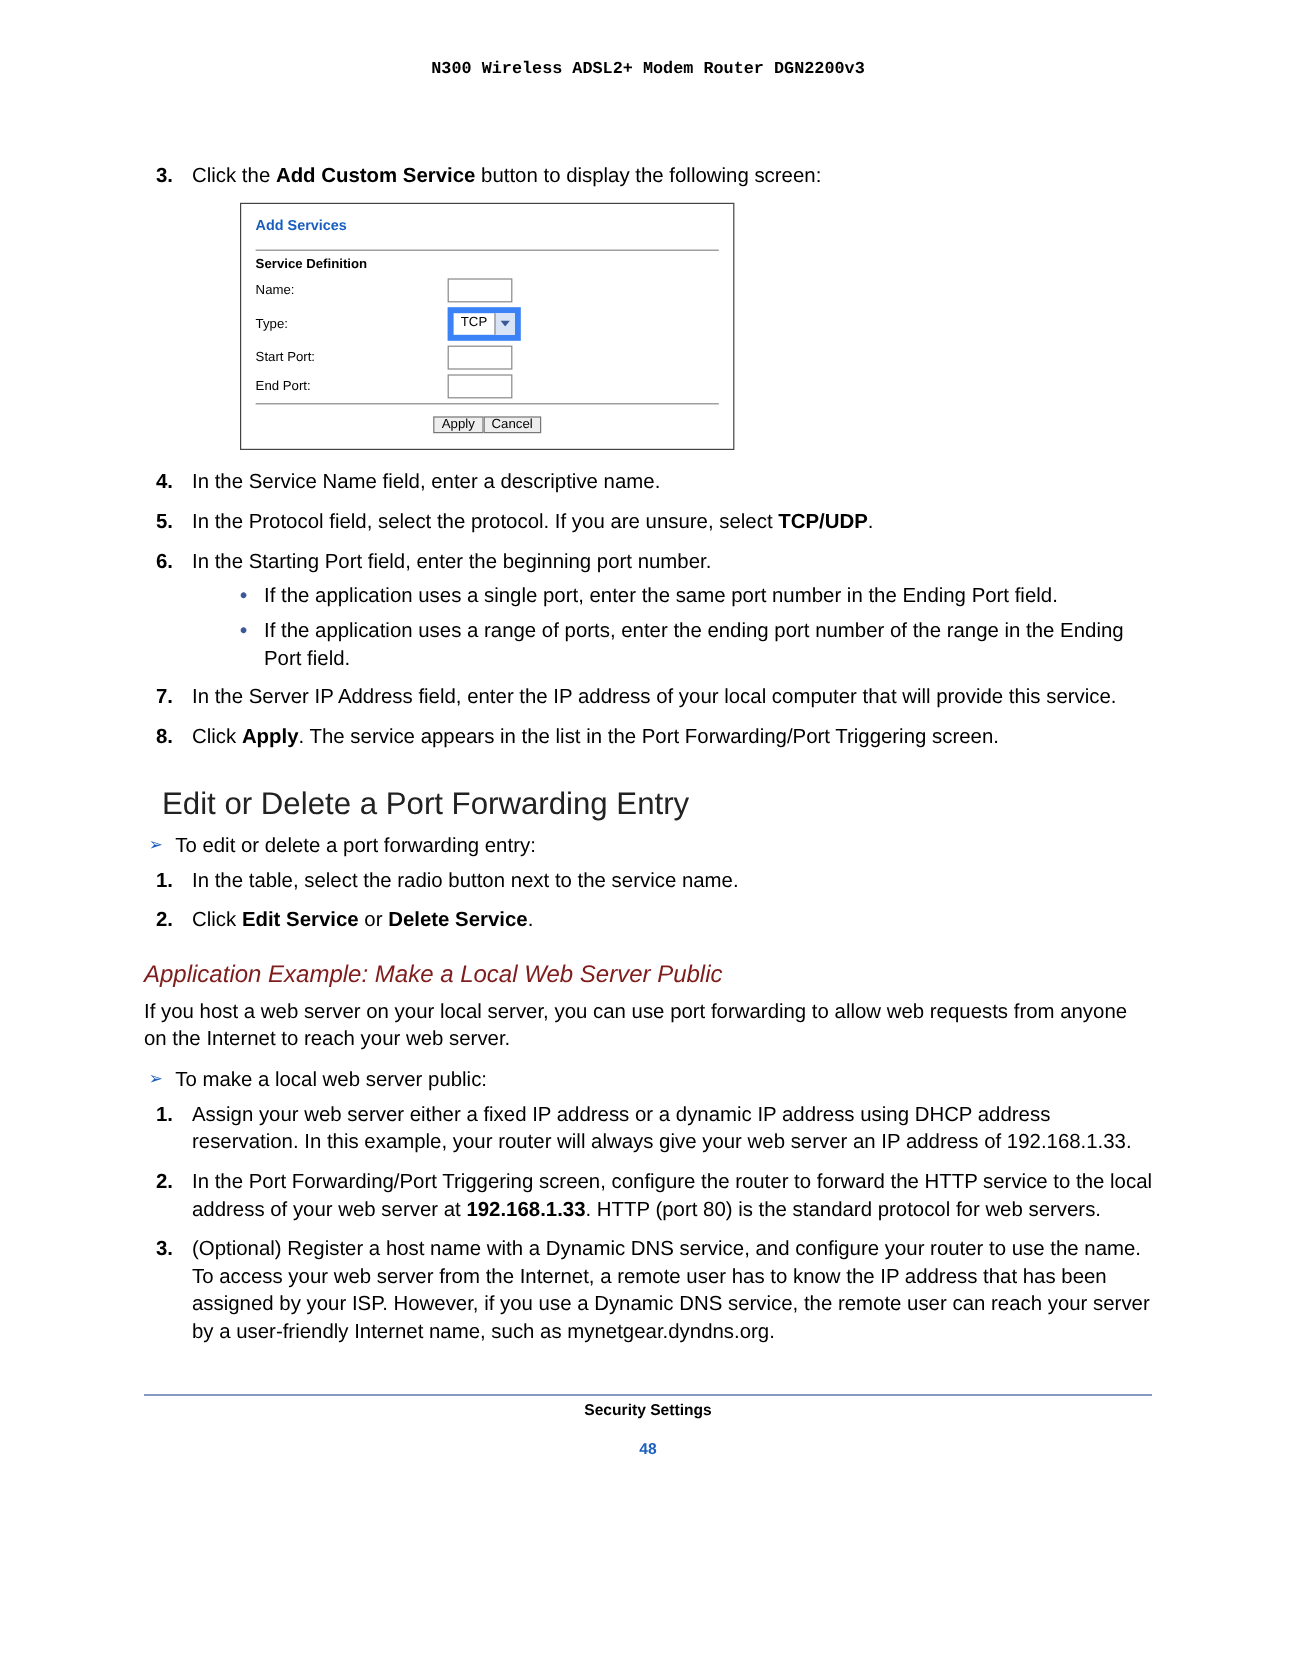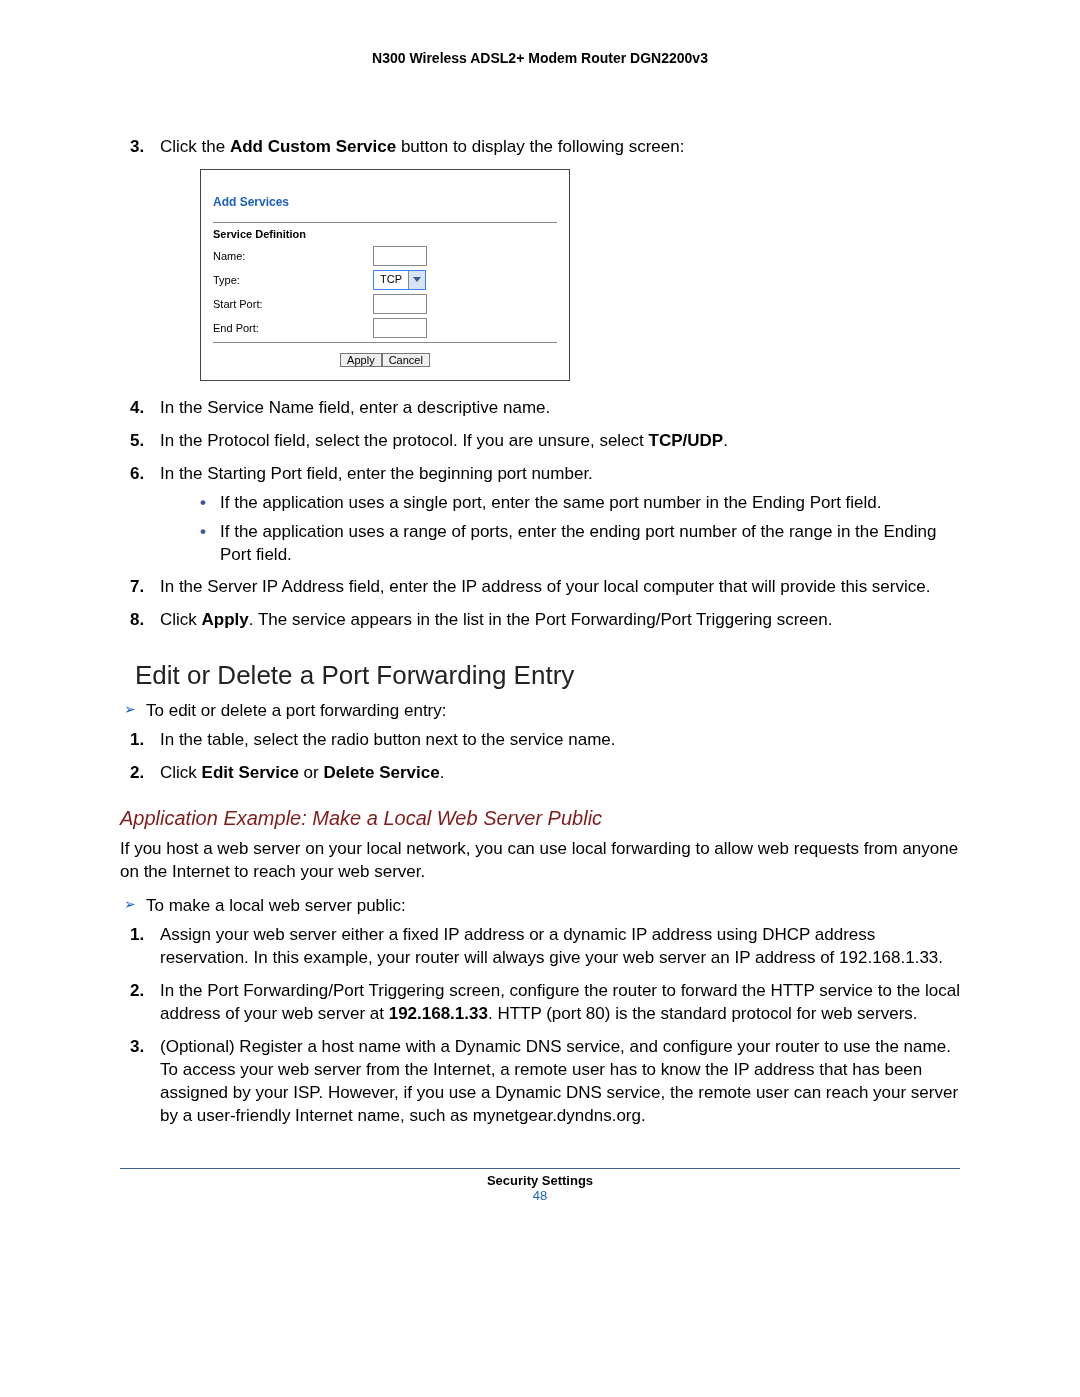--- a/index.html
+++ b/index.html
@@ -15,20 +15,21 @@
     margin: 0 auto;
     padding: 50px 120px 40px 120px;
     box-sizing: border-box;
     position: relative;
   }
   .doc-header {
     text-align: center;
     font-weight: bold;
     font-size: 14px;
     margin-bottom: 70px;
+    font-family: Liberation Mono, monospace;
   }
   .step-list { list-style: none; padding: 0; margin: 0; }
   .step-item {
     margin: 0 0 10px 0;
     padding-left: 40px;
     position: relative;
     line-height: 1.35;
   }
   .step-num {
     position: absolute;
@@ -47,44 +48,44 @@
     position: absolute;
     left: 10px; top: 0;
     color: #3b5998;
     font-weight: bold;
   }
   .b { font-weight: bold; }
 
   
   .panel-outer { margin: 10px 0 16px 40px; }
   .panel {
-    width: 370px;
+    width: 412px;
     border: 1px solid #444;
     font-size: 11px;
-    padding: 24px 12px 12px 12px;
+    padding: 10px 12px 12px 12px;
     box-sizing: border-box;
   }
   .panel-title {
     color: #1a5fbf;
     font-weight: bold;
     font-size: 12px;
     margin-bottom: 12px;
   }
   .panel hr { border: none; border-top: 1px solid #888; margin: 4px 0; }
   .svc-def { font-weight: bold; margin: 4px 0 2px 0; }
   .field-row { display: flex; align-items: center; margin: 4px 0; }
   .field-row .lbl { width: 160px; }
   .field-row .ctrl input.txt {
     width: 48px; height: 16px;
     border: 1px solid #888;
     font-size: 11px;
   }
   .field-row .ctrl .sel {
     display: inline-flex; align-items: stretch;
-    border: 1px solid #3b82f6; height: 18px; justify-content: space-between;
+    border: 5px solid #3b82f6; height: 18px; justify-content: space-between;
   }
   .sel .sel-val { padding: 1px 6px; font-size: 11px; }
   .sel .sel-btn {
     width: 16px;
     border-left: 1px solid #888;
     background: #d8e4f5;
     display: flex; align-items: center; justify-content: center;
   }
   .sel .sel-btn svg { width: 8px; height: 5px; }
   .btn-row { text-align: center; margin-top: 10px; }
@@ -131,21 +132,21 @@
   .footer-rule {
     border: none;
     border-top: 1px solid #3b5998;
     margin: 40px 0 4px 0;
   }
   .footer {
     text-align: center;
     font-size: 13px;
   }
   .footer .sec-name { font-weight: bold; }
-  .footer .pg { color: #1a5fbf; font-weight: normal; margin-top: 0; }
+  .footer .pg { color: #1a5fbf; font-weight: bold; margin-top: 18px; }
 </style>
 </head>
 <body>
 
 <div class="page">
 
   <div class="doc-header">N300 Wireless ADSL2+ Modem Router DGN2200v3</div>
 
   <ol class="step-list">
 
@@ -233,21 +234,21 @@
       <span>In the table, select the radio button next to the service name.</span>
     </li>
     <li class="step-item">
       <span class="step-num">2.</span>
       <span>Click </span><span class="b">Edit Service</span><span> or </span><span class="b">Delete Service</span><span>.</span>
     </li>
   </ol>
 
   <h3 class="subsection">Application Example: Make a Local Web Server Public</h3>
 
-  <div class="para">If you host a web server on your local network, you can use local forwarding to allow web requests from anyone on the Internet to reach your web server.</div>
+  <div class="para">If you host a web server on your local server, you can use port forwarding to allow web requests from anyone on the Internet to reach your web server.</div>
 
   <div class="proc-heading">To make a local web server public:</div>
 
   <ol class="step-list">
     <li class="step-item">
       <span class="step-num">1.</span>
       <span>Assign your web server either a fixed IP address or a dynamic IP address using DHCP address reservation. In this example, your router will always give your web server an IP address of 192.168.1.33.</span>
     </li>
     <li class="step-item">
       <span class="step-num">2.</span>

